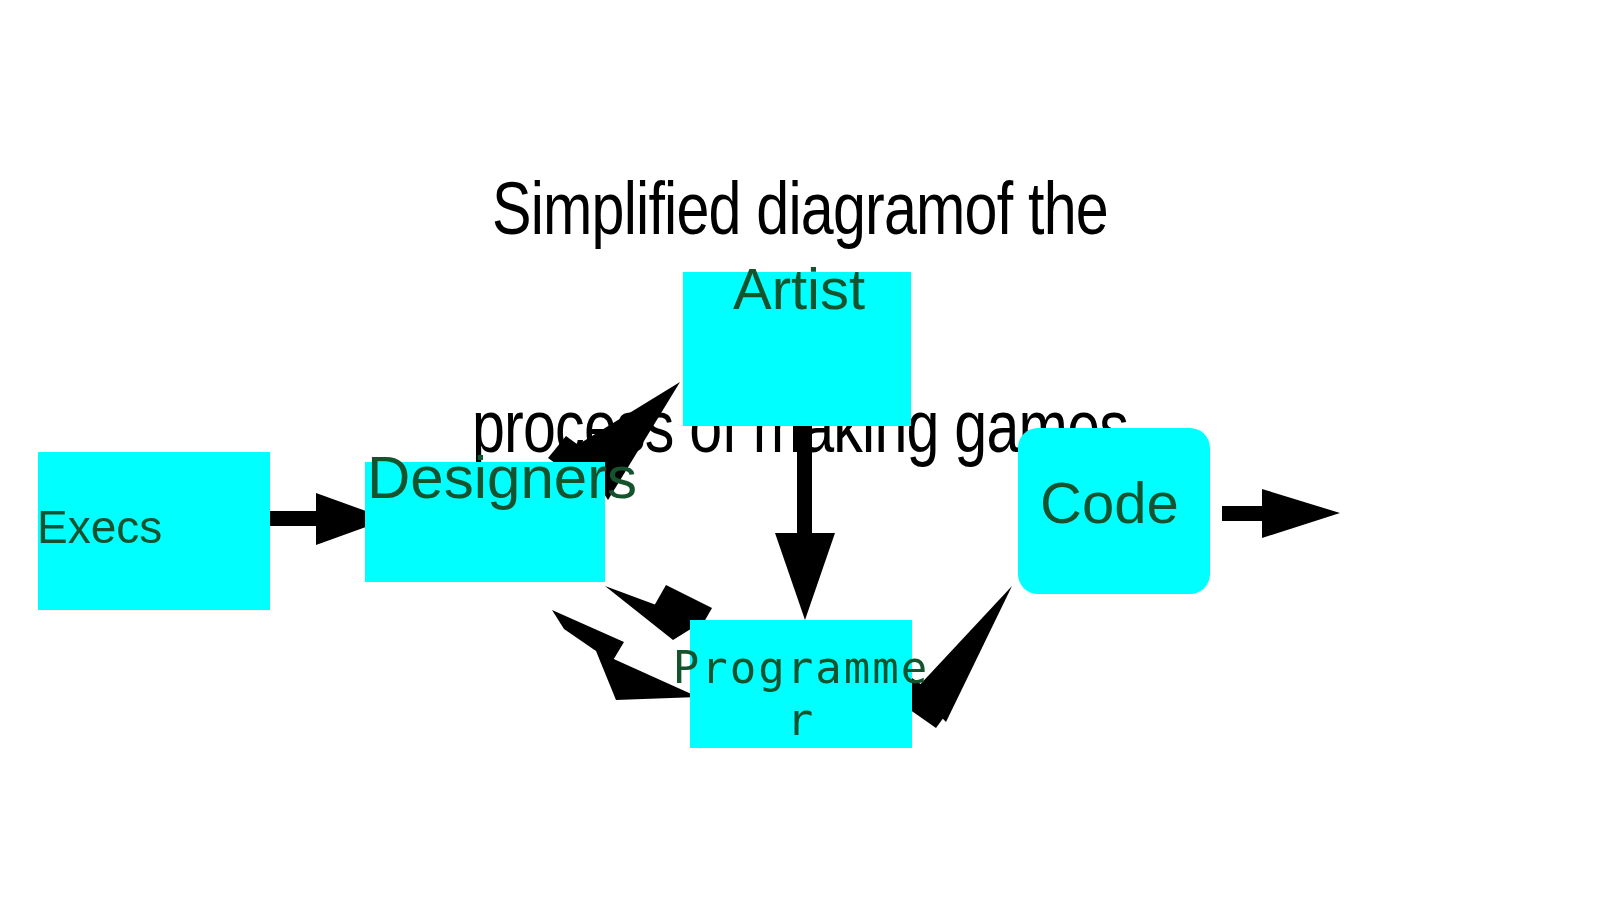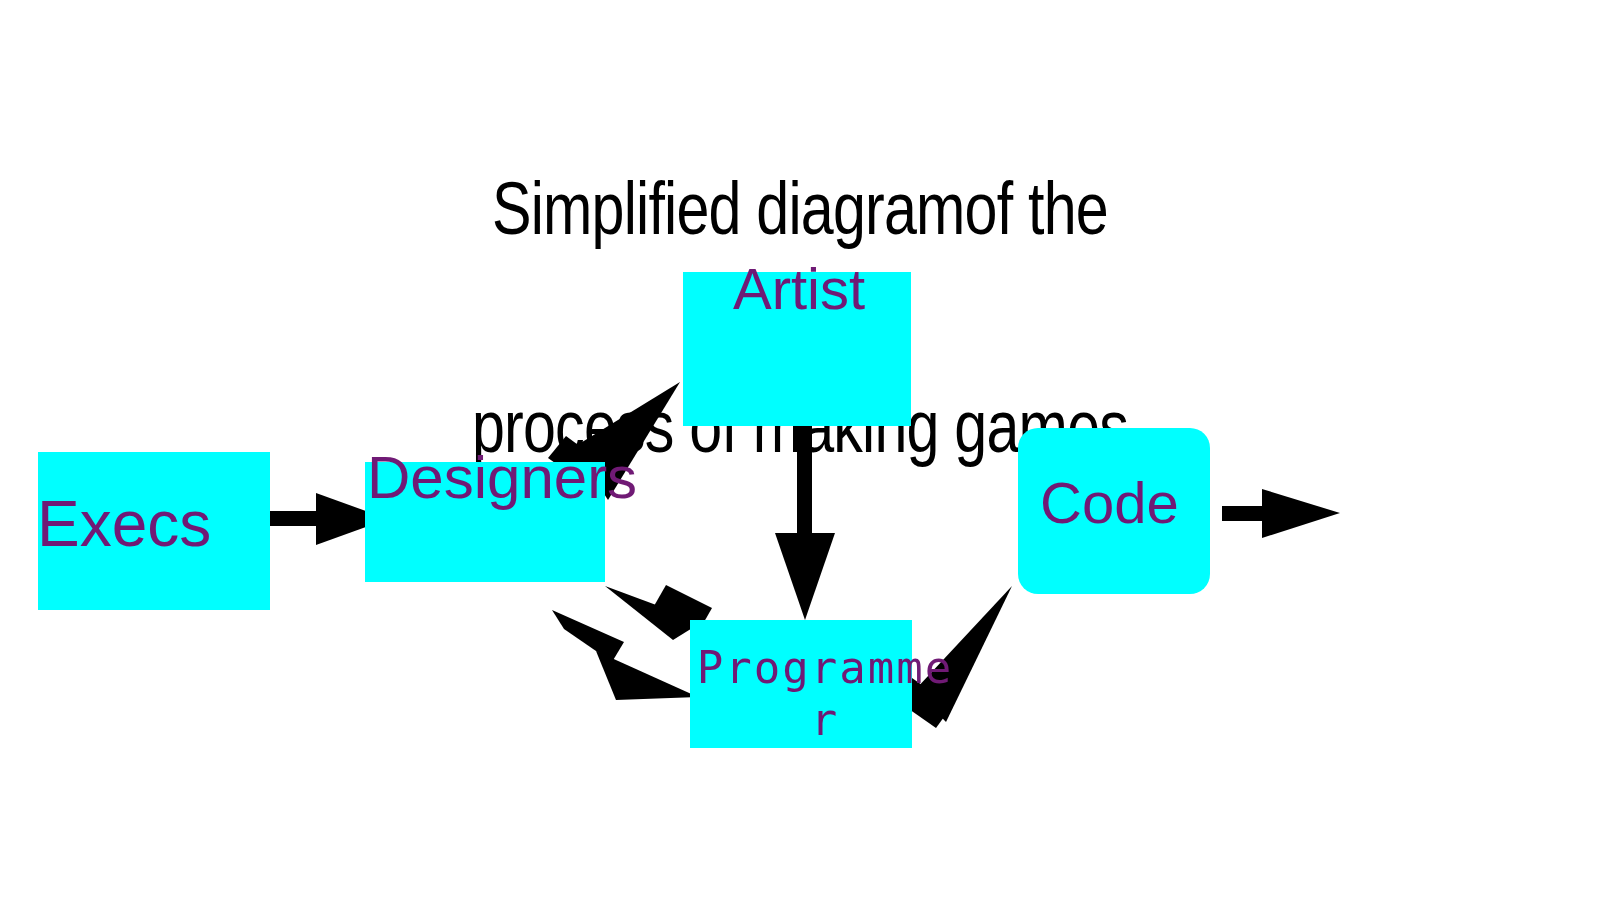--- a/index.html
+++ b/index.html
@@ -36,31 +36,31 @@
   #title .tline { display: block; }
 
   
   .node {
     position: absolute;
     background: #00FFFF;
     box-sizing: border-box;
   }
   .node .nlabel {
     position: absolute;
-    color: #701a75;
+    color: #14532d;
     white-space: nowrap;
     font-family: "Liberation Sans", sans-serif;
     font-weight: 400;
     line-height: 1;
   }
 
   
   #node-execs { left: 38px; top: 452px; width: 232px; height: 158px; }
   #node-execs .nlabel {
-    left: -1px; top: 40px; font-size: 64px;
+    left: -1px; top: 52px; font-size: 46px;
   }
 
   
   #node-designers { left: 365px; top: 462px; width: 240px; height: 120px; }
   #node-designers .nlabel {
     left: 2px; top: -14px; font-size: 60px;
   }
 
   
   #node-artist { left: 683px; top: 272px; width: 228px; height: 154px; }
@@ -72,21 +72,20 @@
   #node-programmer { left: 690px; top: 620px; width: 222px; height: 128px; }
   #node-programmer .nlabel {
     left: -18px; top: 22px; width: 258px;
     font-family: "DejaVu Sans Mono", monospace;
     font-size: 44px;
     letter-spacing: 2px;
     line-height: 1.18;
     white-space: normal;
     word-break: break-all;
     text-align: center;
-    margin-left: 24px;
   }
 
   
   #node-code { left: 1018px; top: 428px; width: 192px; height: 166px; border-radius: 20px; }
   #node-code .nlabel {
     left: 22px; top: 46px; font-size: 58px;
   }
 
   
   #node-audience { left: 1338px; top: 428px; width: 212px; height: 166px; }

